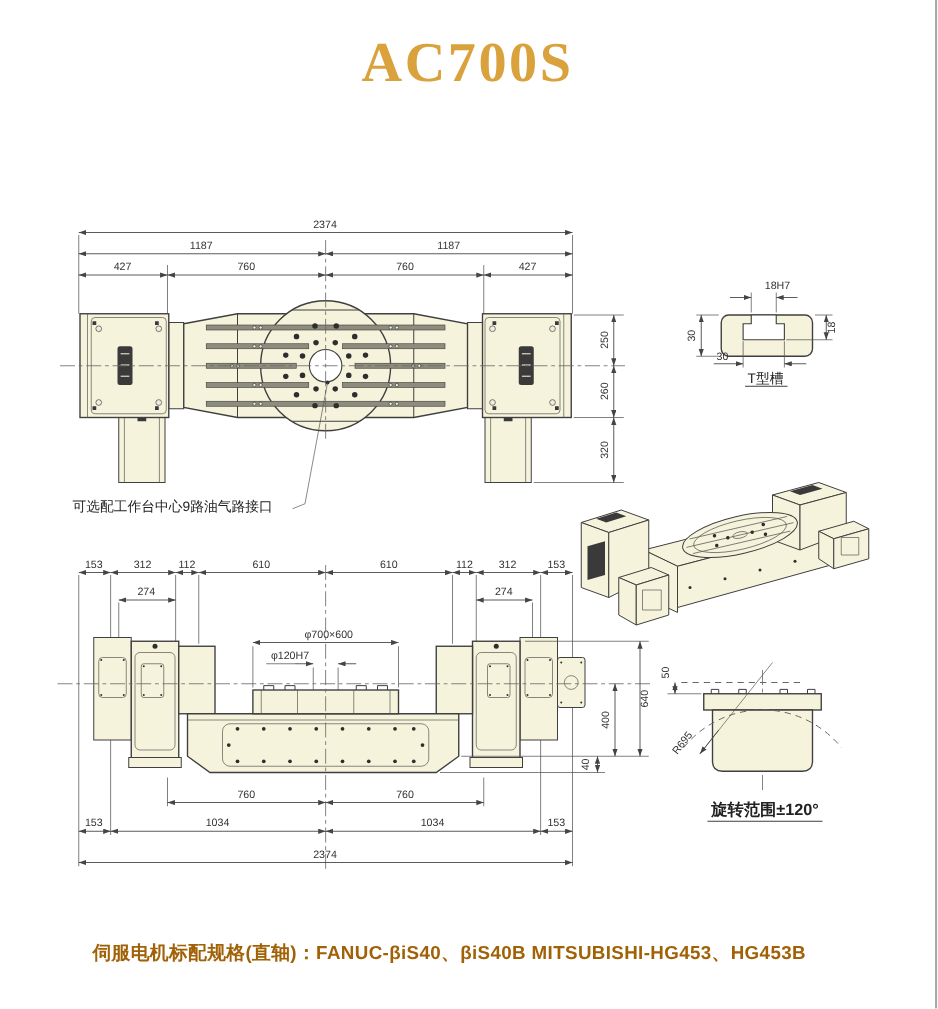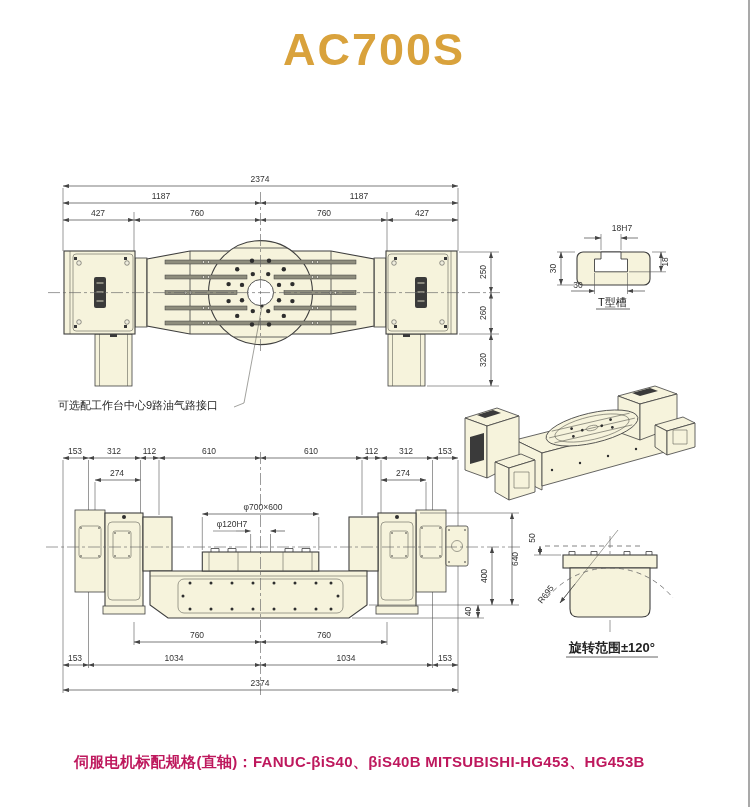--- a/index.html
+++ b/index.html
@@ -1,23 +1,23 @@
 <!DOCTYPE html>
 <html><head>
 <meta charset="utf-8">
 <style>
   html,body{margin:0;padding:0;background:#fff;}
   .page{position:relative;width:750px;height:807px;background:#ffffff;overflow:hidden;
         font-family:"Liberation Sans",sans-serif;}
   .right-border{position:absolute;right:0;top:0;width:2px;height:807px;background:#a9a9a9;}
   .title{position:absolute;top:24px;left:0;width:748px;text-align:center;
-         font-family:Liberation Sans, sans-serif;
+         font-family:Liberation Serif, serif;
          font-weight:bold;font-size:45px;letter-spacing:2px;color:#D9A23C;}
   .footer{position:absolute;top:753px;left:74px;width:660px;
-          font-size:15px;font-weight:600;color:#be185d;letter-spacing:0.3px;}
+          font-size:15px;font-weight:600;color:#a16207;letter-spacing:0.3px;}
   svg{position:absolute;top:0;left:0;}
   .ol{fill:#F6F3DC;stroke:#3f3f3f;stroke-width:1.1;}
   .ol2{fill:#F6F3DC;stroke:#3f3f3f;stroke-width:0.8;}
   .wh{fill:#ffffff;stroke:#3f3f3f;stroke-width:0.9;}
   .ln{stroke:#3f3f3f;stroke-width:0.8;fill:none;}
   .thin{stroke:#55554d;stroke-width:0.55;fill:none;}
   .ext{stroke:#555;stroke-width:0.6;}
   .dim{stroke:#444;stroke-width:0.7;}
   .cl{stroke:#666;stroke-width:0.65;stroke-dasharray:12 3 3 3;fill:none;}
   .dash{stroke:#666;stroke-width:0.8;stroke-dasharray:5 4;fill:none;}

